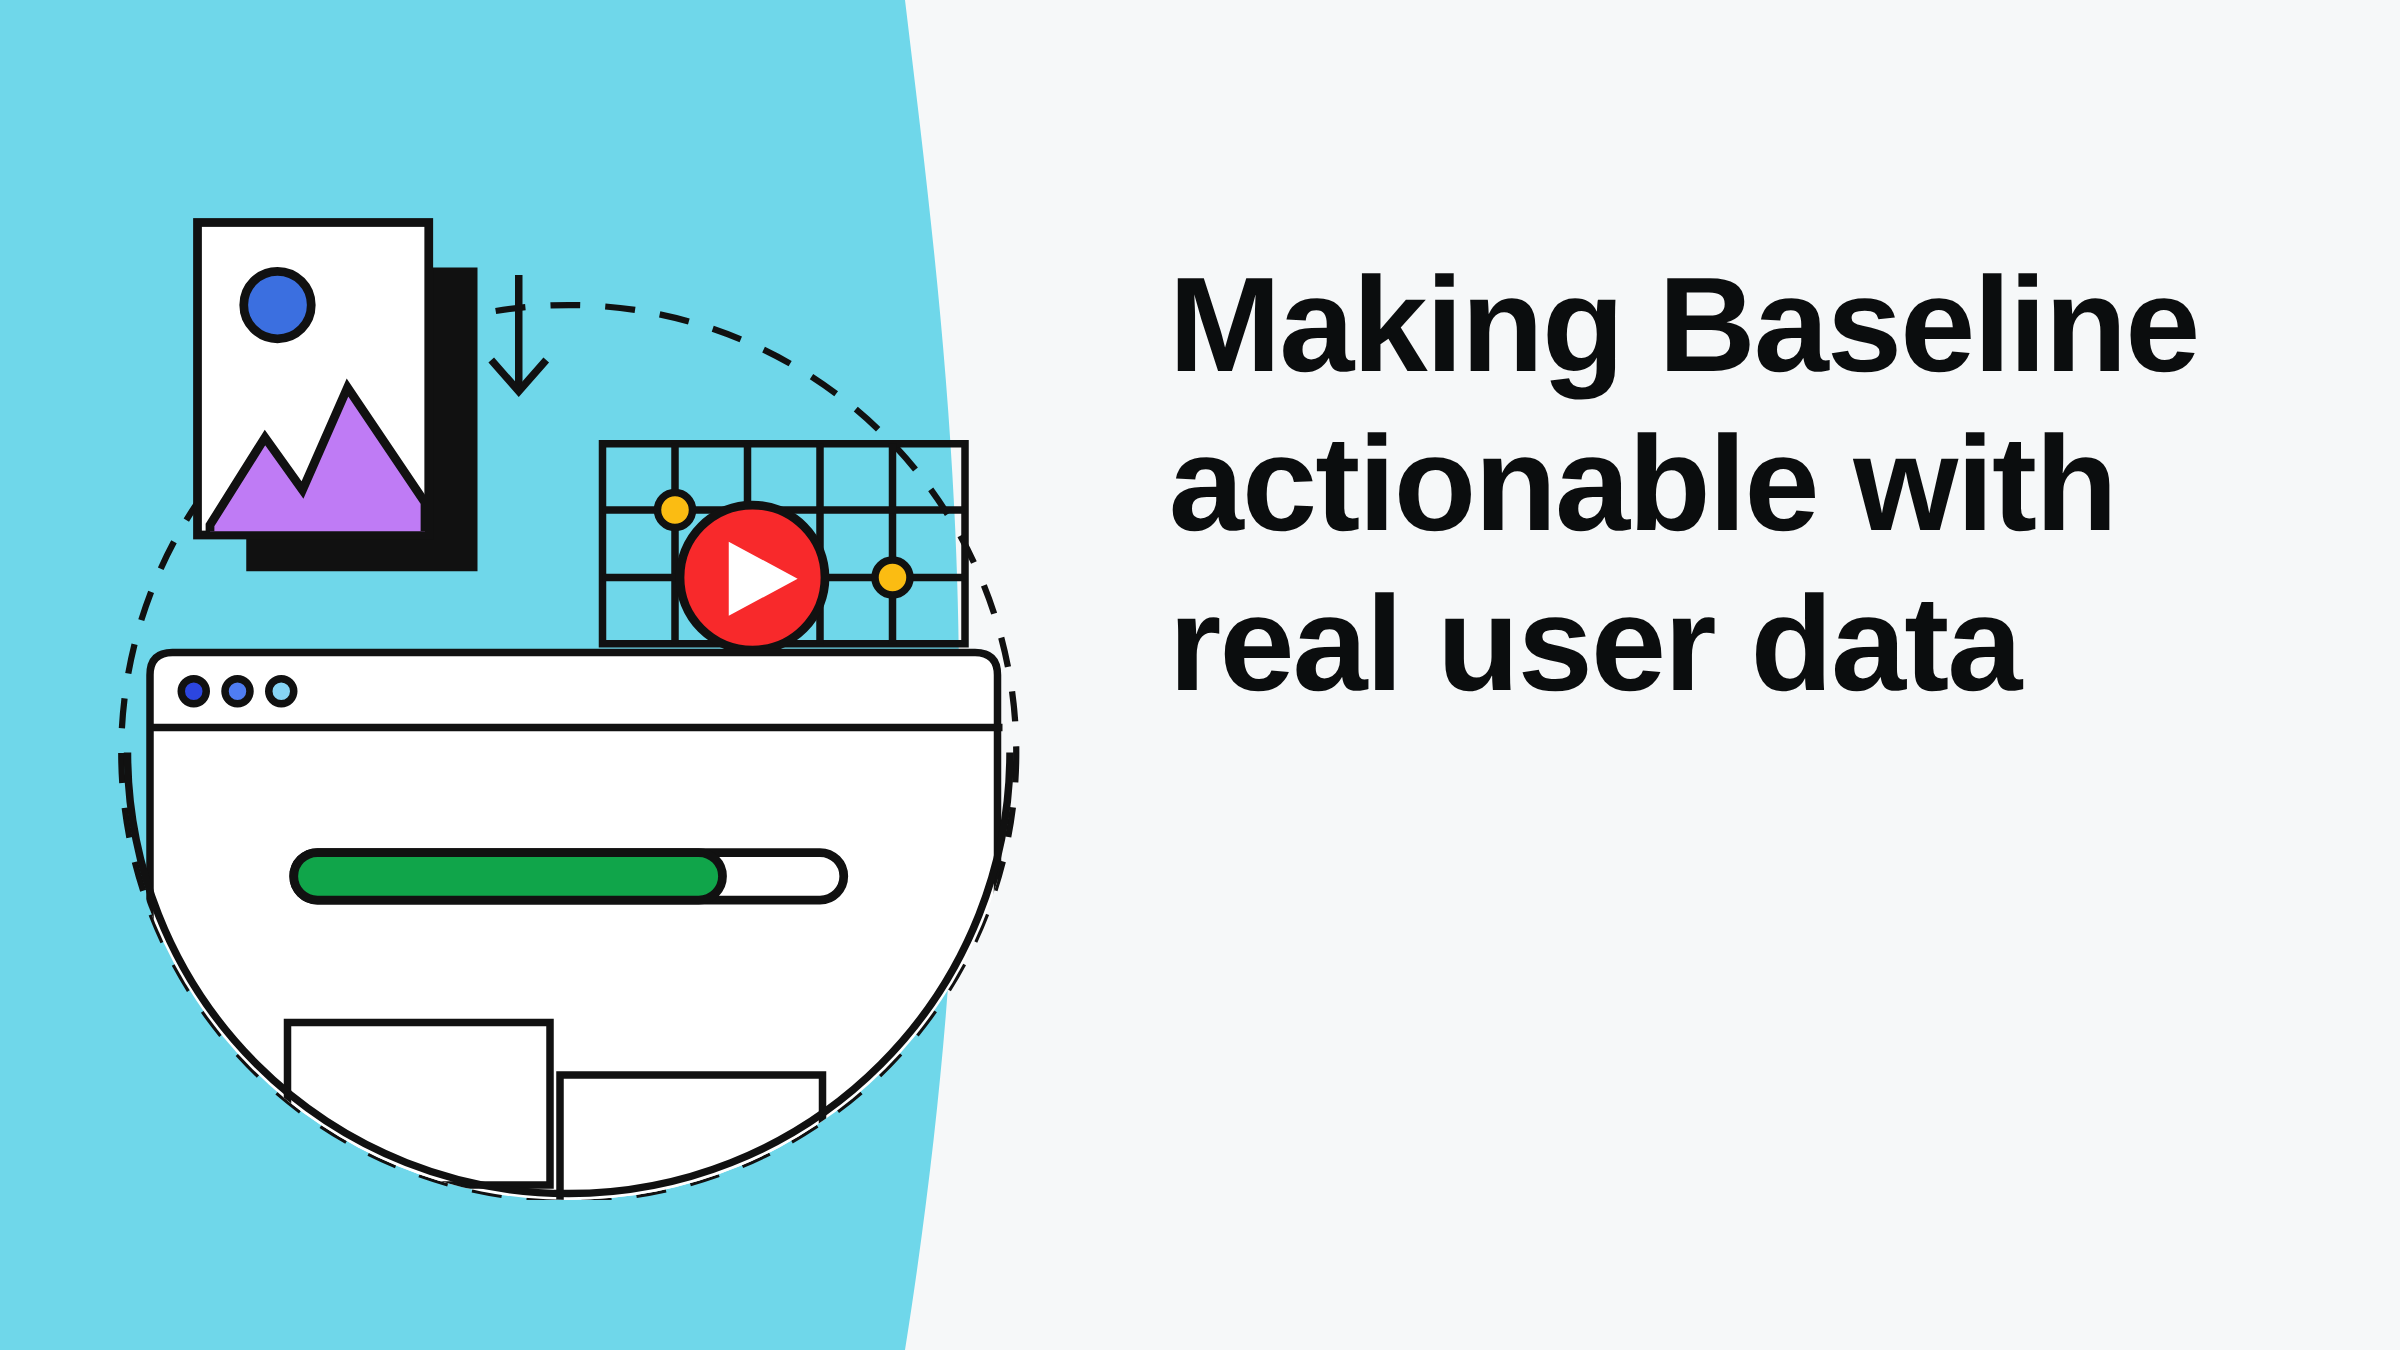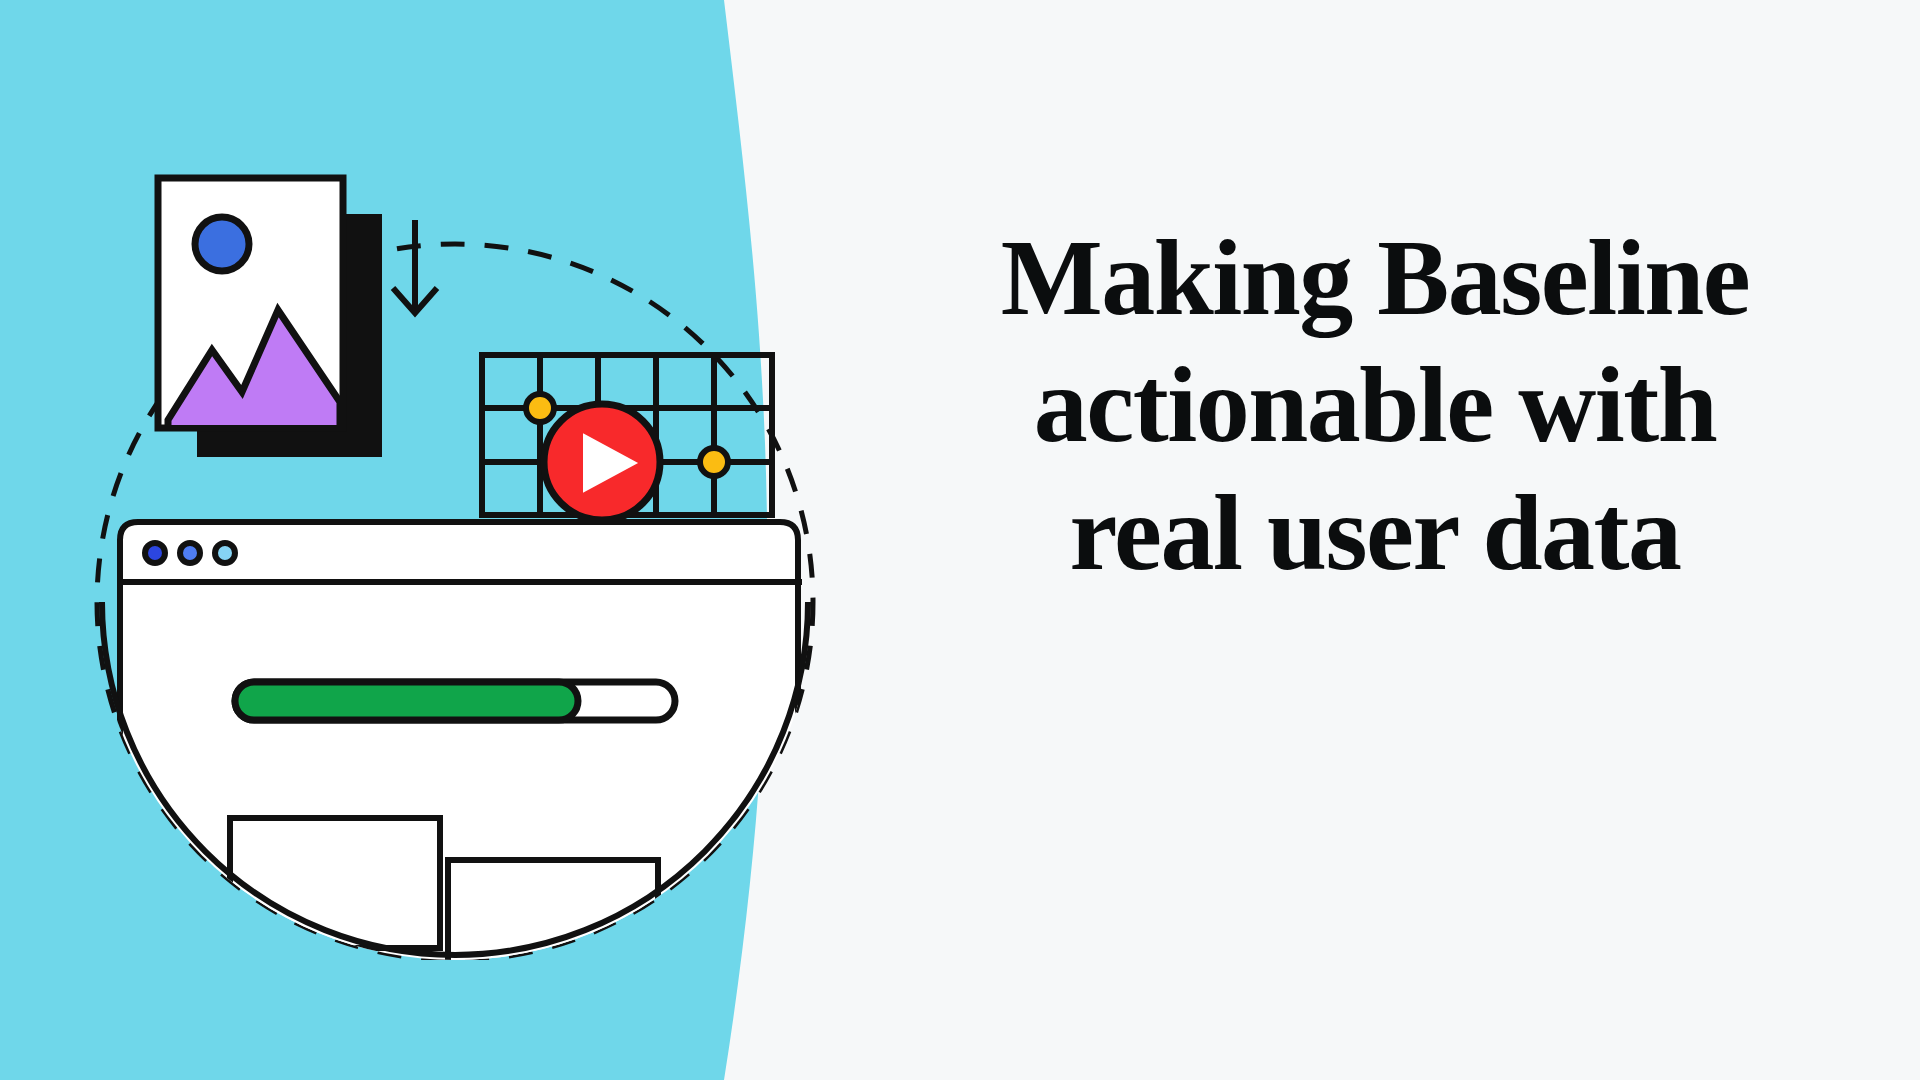--- a/index.html
+++ b/index.html
@@ -39,29 +39,28 @@
 
   
   #headline-block {
     position: absolute;
     left: 935px;
     top: 196px;
     width: 880px;
   }
 
   #headline {
-    margin: 18px;
-    font-family: Liberation Serif, serif;
+    margin: 0;
+    font-family: Liberation Sans, sans-serif;
     font-weight: 700;
     font-size: 108px;
     line-height: 1.18;
     letter-spacing: -1.5px;
     color: #0b0d0e;
     white-space: pre-line;
-    text-align: center;
   }
 </style>
 </head>
 <body>
 
 <div id="stage">
 
   <svg id="teal-panel" viewBox="0 0 820 1080" width="820" height="1080" preserveAspectRatio="none" xmlns="http://www.w3.org/2000/svg">
     <path d="M0,0 L724,0 C760,300 800,600 724,1080 L0,1080 Z" fill="#6fd7ea"></path>
   </svg>

